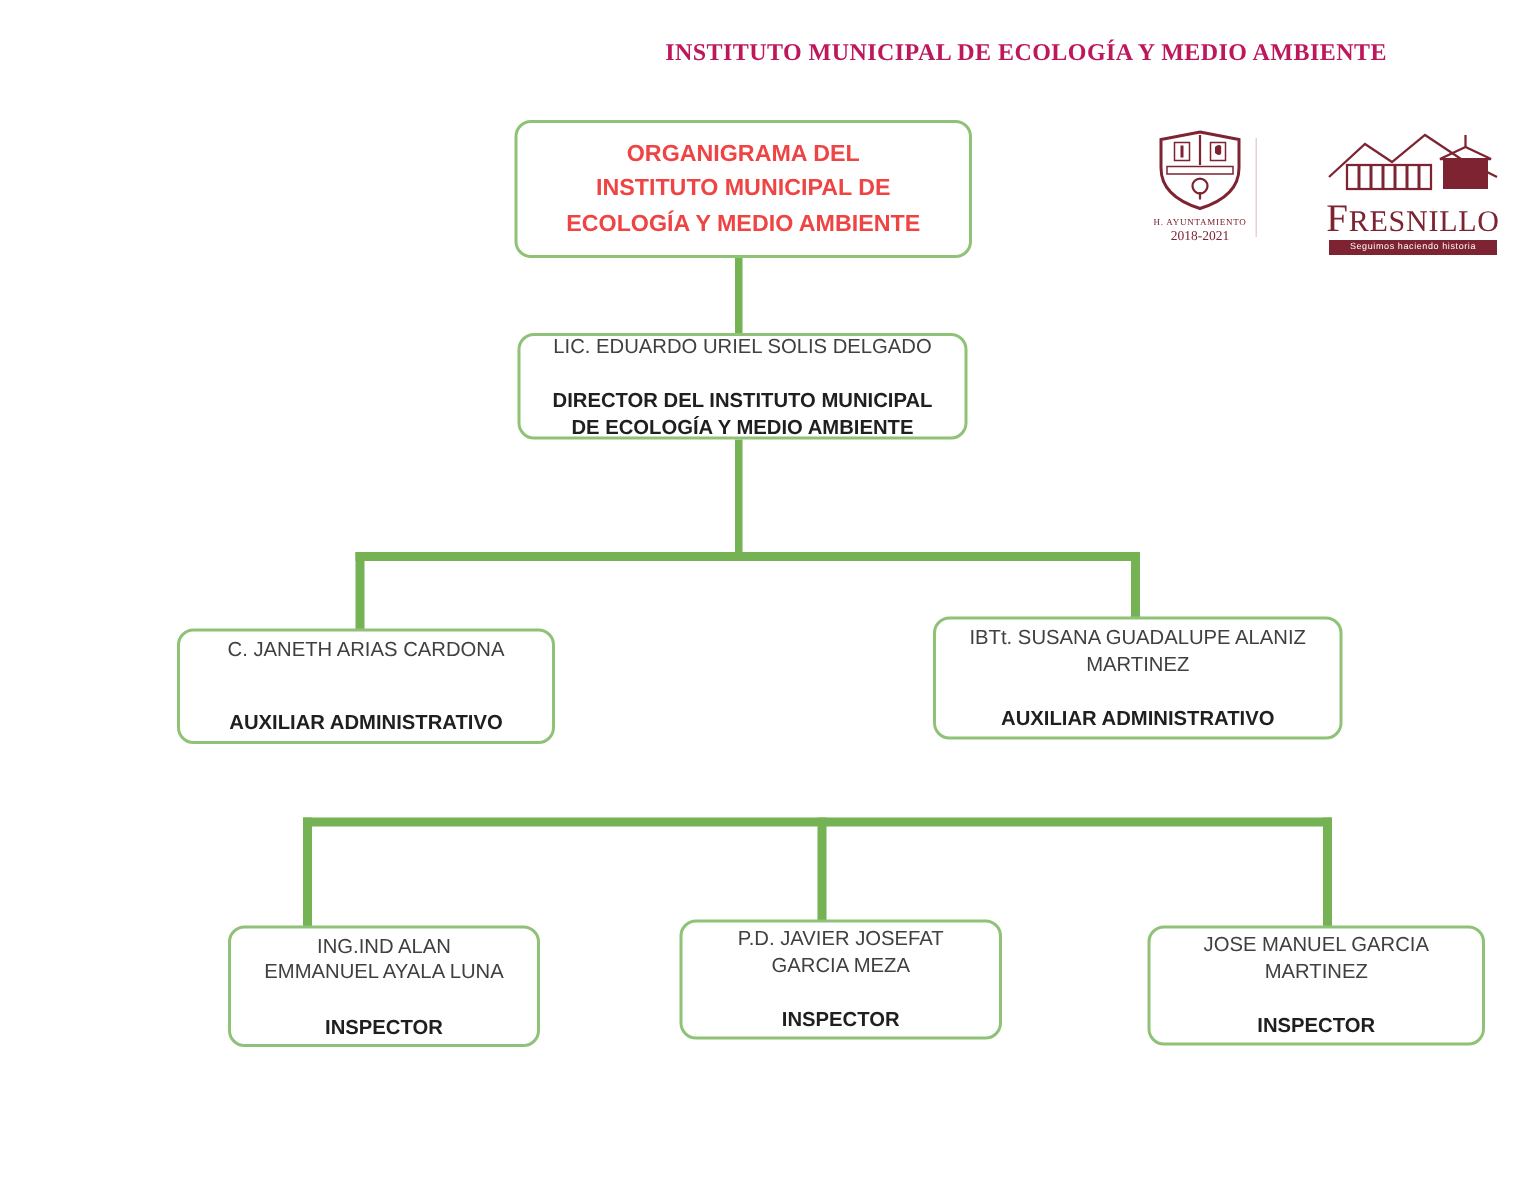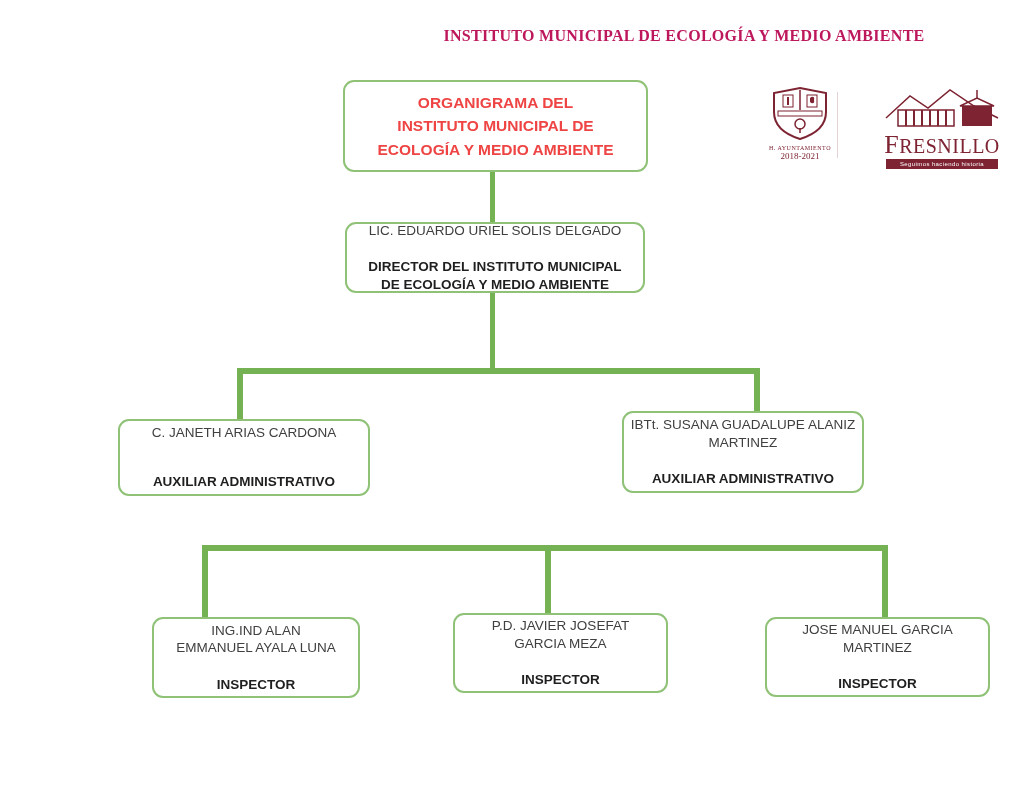--- a/index.html
+++ b/index.html
@@ -57,21 +57,21 @@
     font-size: 13.5px;
     color: #1f1f1f;
     line-height: 1.3;
     margin-top: 19px;
     white-space: pre-line;
   }
 
   #root-box     { left: 343px; top: 80px;  width: 305px; height: 92px; }
   #director-box { left: 345px; top: 222px; width: 300px; height: 71px; }
   #aux-left     { left: 118px; top: 419px; width: 252px; height: 77px; gap: 12px; }
-  #aux-right    { left: 622px; top: 411px; width: 242px; height: 82px; }
+  #aux-right    { left: 622px; top: 411px; width: 273px; height: 82px; }
   #insp-1       { left: 152px; top: 617px; width: 208px; height: 81px; }
   #insp-2       { left: 453px; top: 613px; width: 215px; height: 80px; }
   #insp-3       { left: 765px; top: 617px; width: 225px; height: 80px; }
 
   
   .conn {
     position: absolute;
     background: #74b254;
     z-index: 1;
   }

